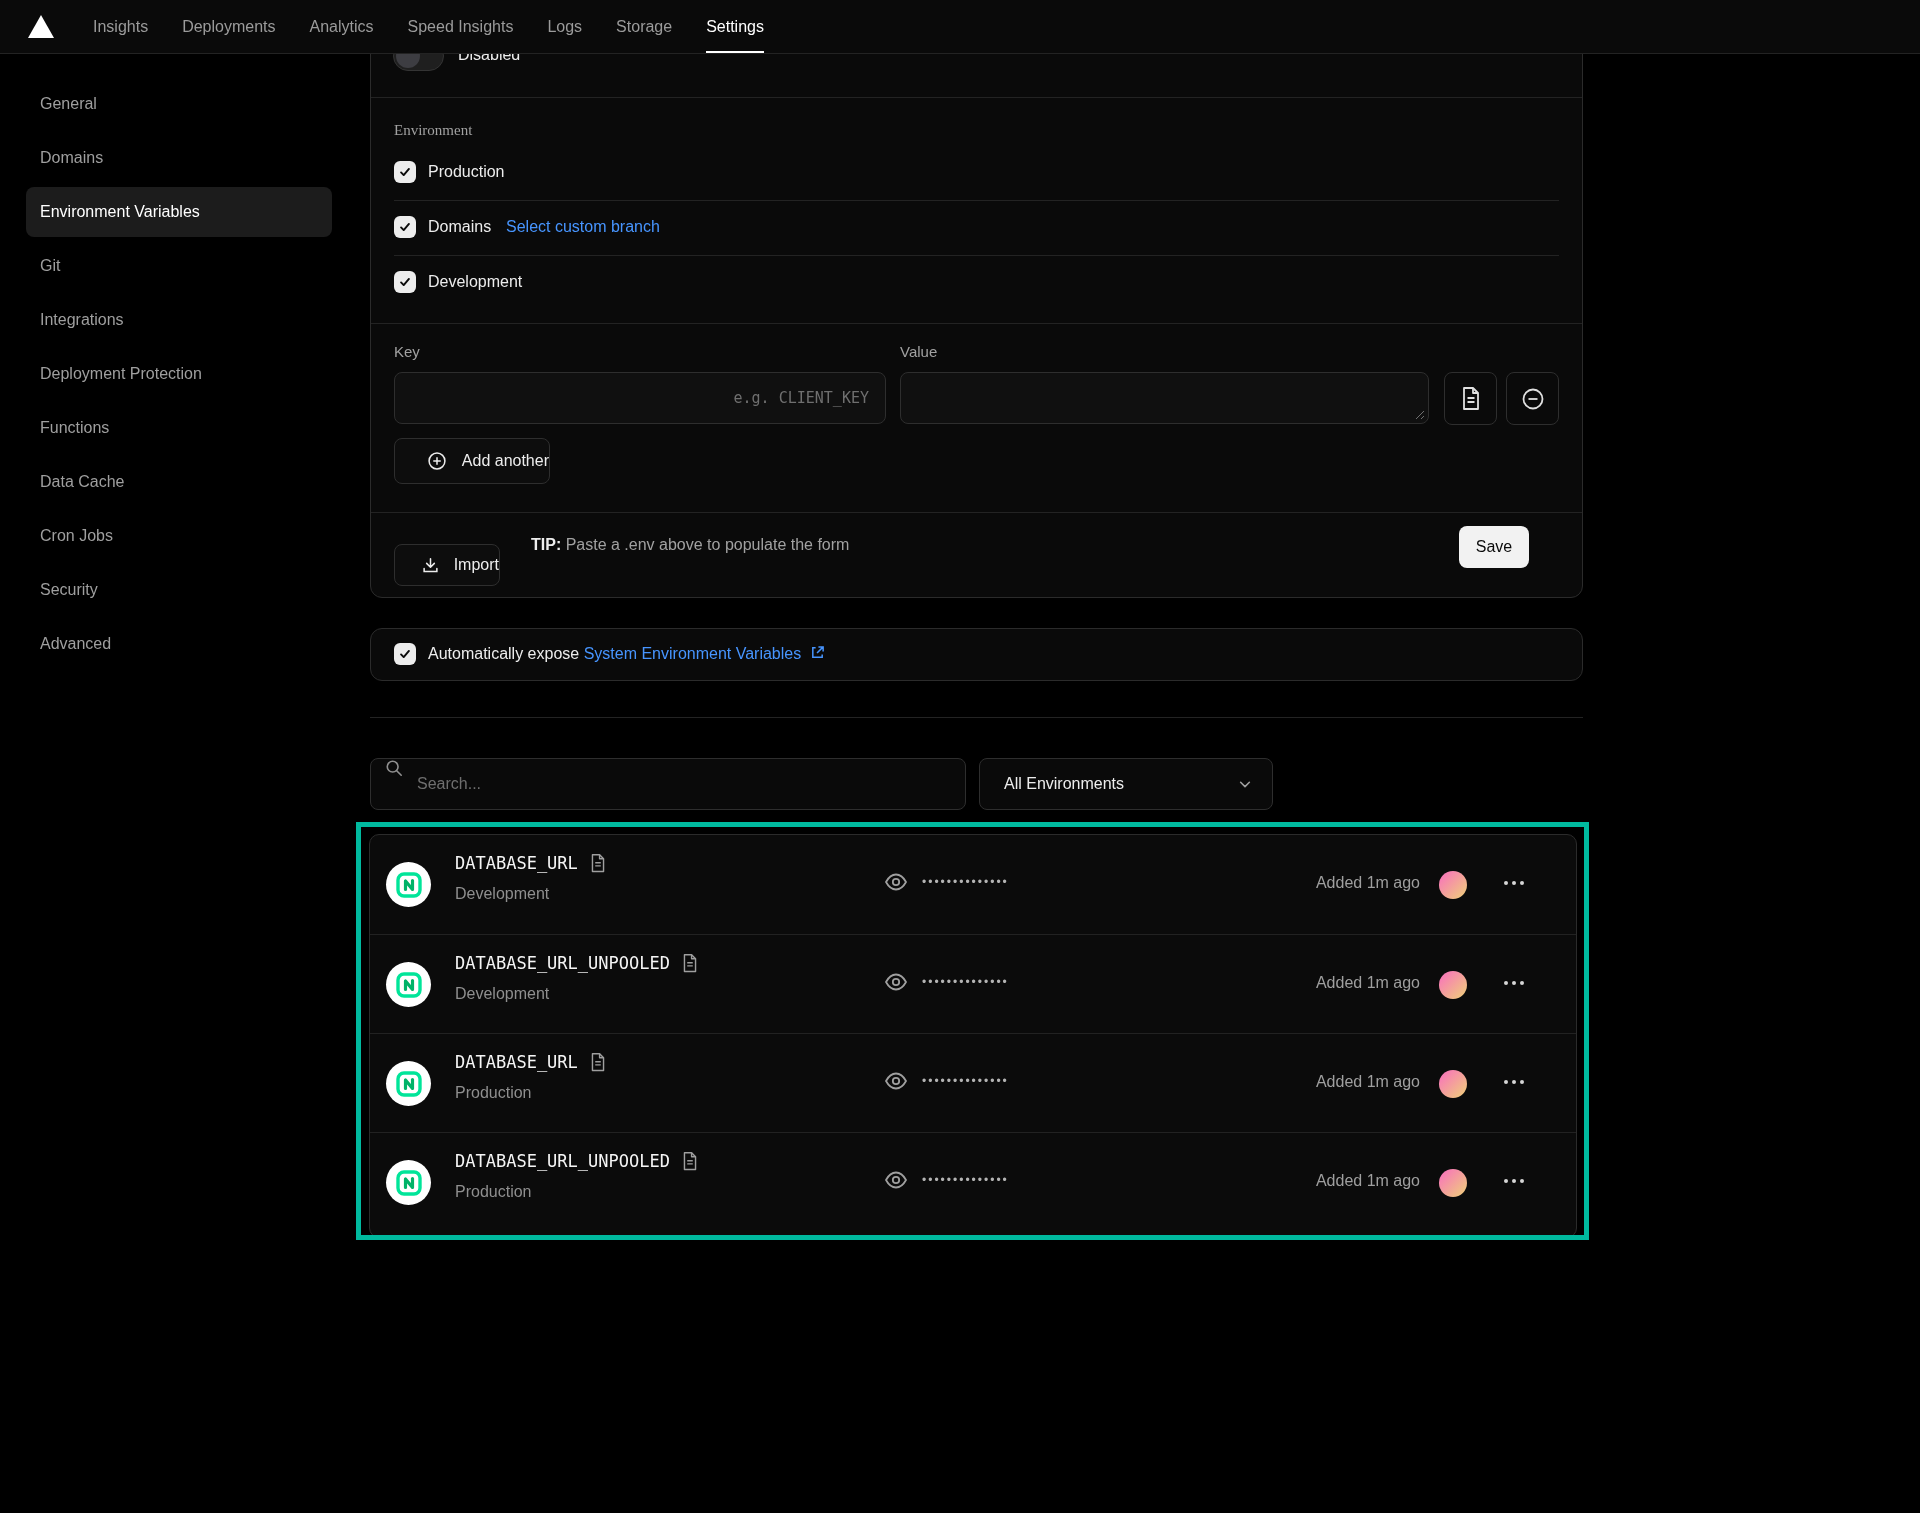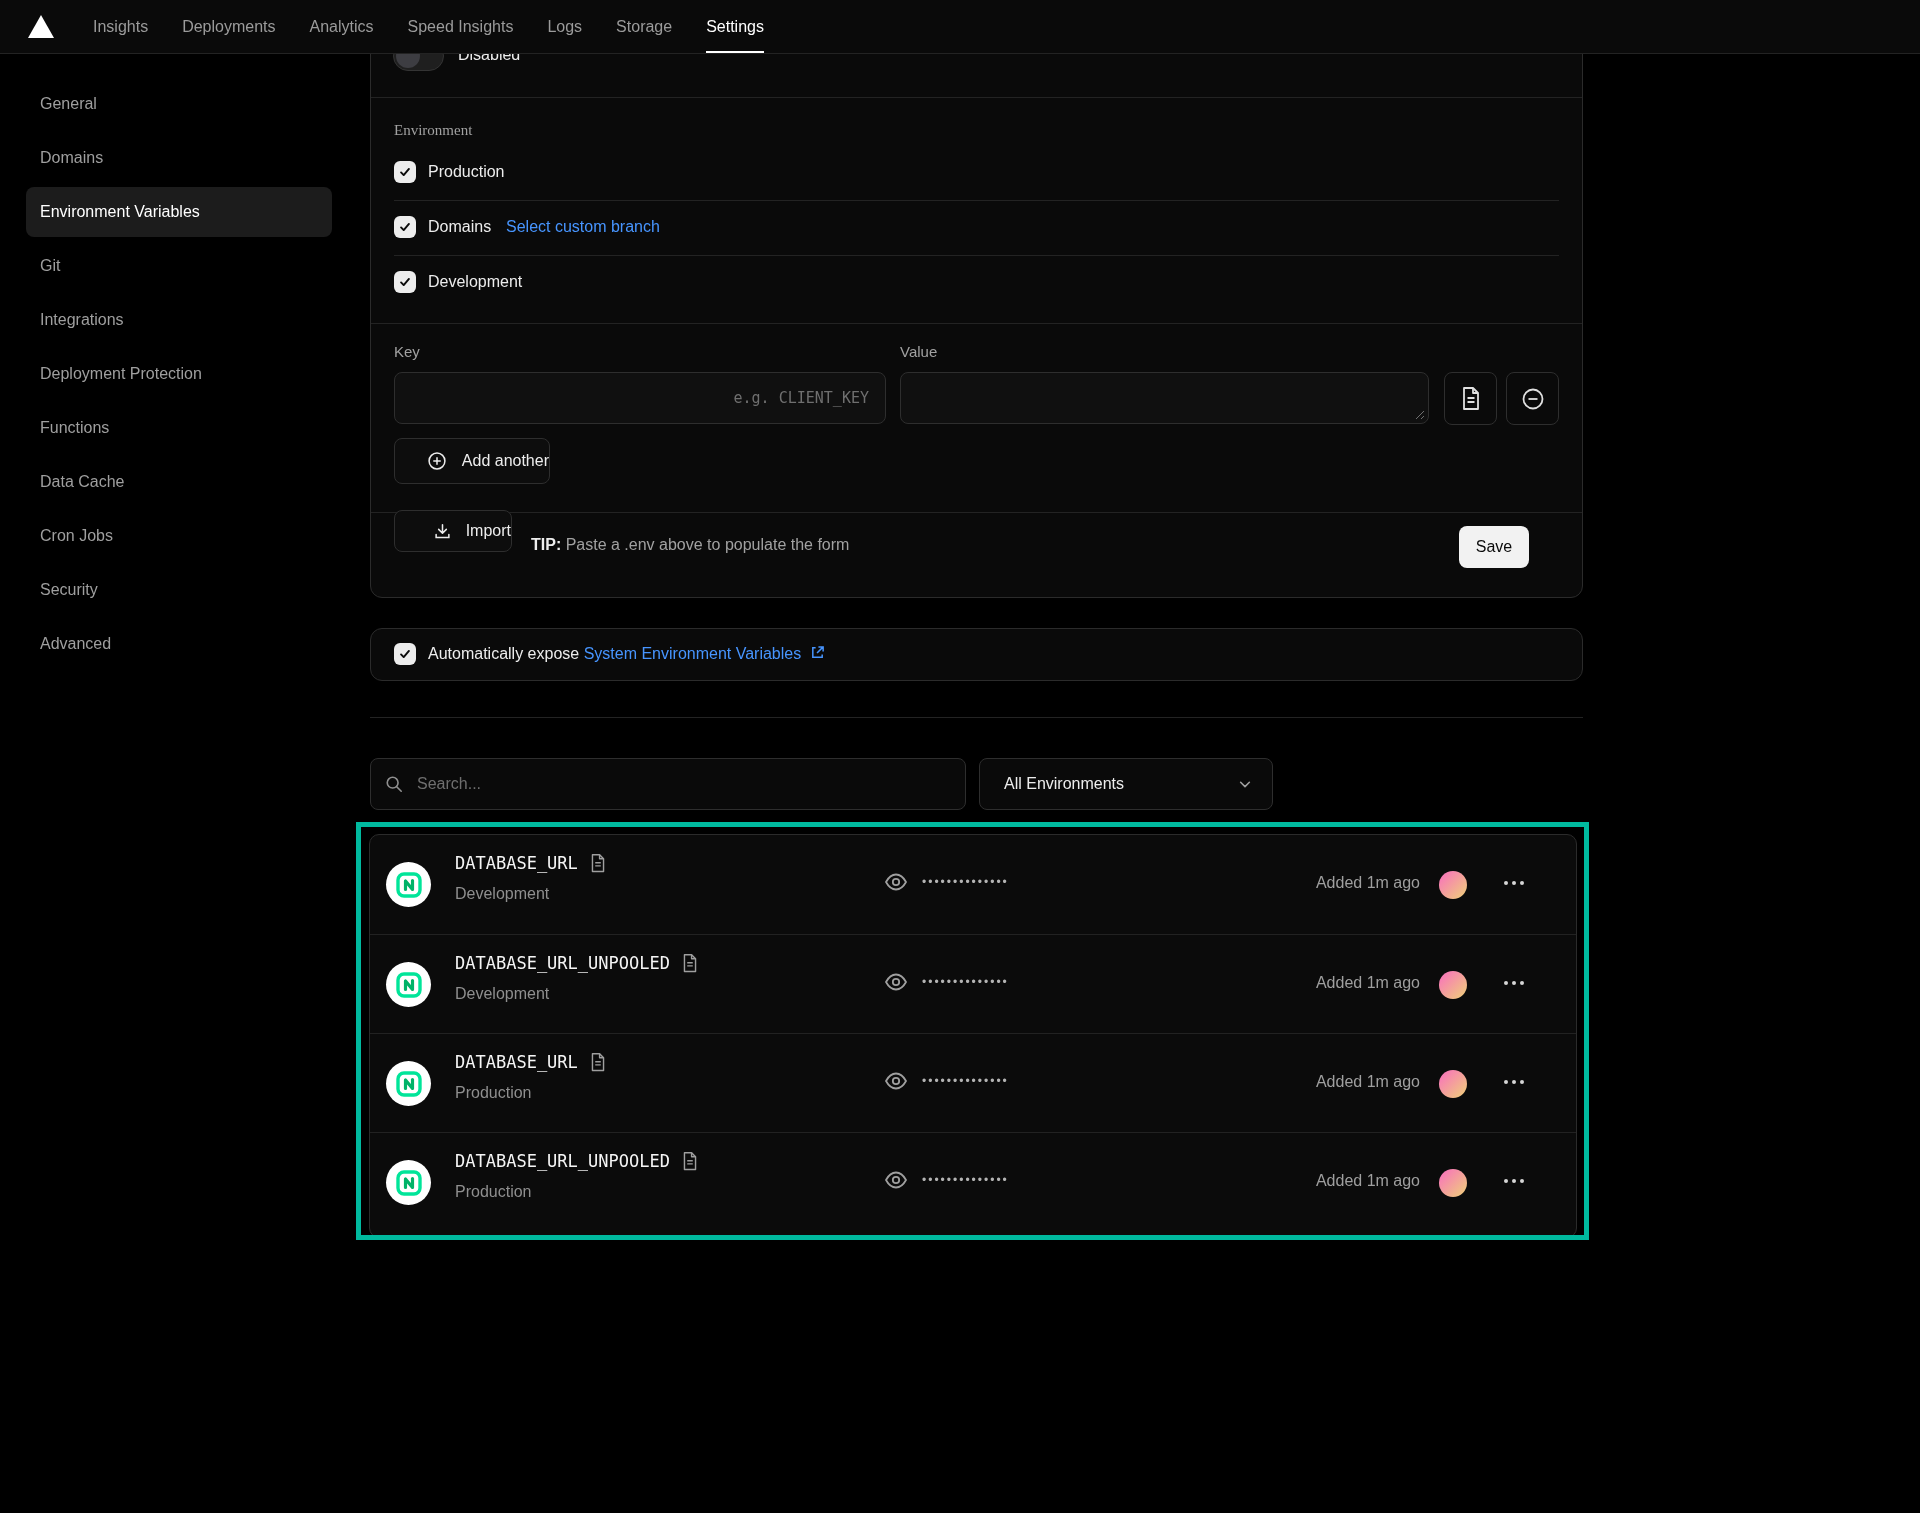--- a/index.html
+++ b/index.html
@@ -43,21 +43,21 @@
             background:#0a0a0a;display:flex;align-items:center;justify-content:center;cursor:pointer;box-sizing:border-box;}
   .btn-dark{position:absolute;border:1px solid #2e2e2e;border-radius:8px;background:#0d0d0d;
             display:flex;align-items:center;justify-content:flex-end;gap:15px;color:#ededed;cursor:pointer;box-sizing:border-box;}
   .btn-light{position:absolute;border-radius:8px;background:#f2f2f2;color:#0a0a0a;display:flex;
             align-items:center;justify-content:center;cursor:pointer;font-weight:500;}
 
   
   .select{position:absolute;height:52px;background:#0a0a0a;border:1px solid #2e2e2e;border-radius:8px;
           display:flex;align-items:center;box-sizing:border-box;cursor:pointer;color:#ededed;}
   .searchbox{position:absolute;height:52px;background:#0a0a0a;border:1px solid #2e2e2e;border-radius:8px;
-          display:flex;align-items:center;box-sizing:border-box;padding:0 14px;gap:12px;}
+          display:flex;box-sizing:border-box;padding:0 14px;gap:12px;}
   .searchbox input{flex:1;background:transparent;border:none;outline:none;color:#ededed;font-size:16px;}
   .searchbox input::placeholder{color:#6f6f6f;}
 
   
   #highlight{position:absolute;left:356px;top:822px;width:1233px;height:418px;
              border:5px solid #00ba9f;box-sizing:border-box;z-index:15;pointer-events:none;}
   #listcard{position:absolute;left:369px;top:834px;width:1208px;height:404px;background:#0b0b0b;
             border:1px solid #2b2b2b;border-radius:10px;box-sizing:border-box;overflow:hidden;}
   .lrow{position:relative;height:99px;box-sizing:border-box;}
   .lrow + .lrow{border-top:1px solid #222;}
@@ -196,21 +196,21 @@
 
   <div class="btn-dark" style="left:394px;top:438px;width:156px;height:46px;">
     <svg width="20" height="20" viewBox="0 0 24 24">
       <circle cx="12" cy="12" r="9.5" fill="none" stroke="#ededed" stroke-width="1.8"></circle>
       <path d="M12 7.5v9M7.5 12h9" stroke="#ededed" stroke-width="1.8"></path>
     </svg>
     <span>Add another</span>
   </div>
 
   <div class="divider" style="left:371px;top:512px;width:1211px;"></div>
-  <div class="btn-dark" style="left:394px;top:510px;width:118px;height:42px;">
+  <div class="btn-dark" style="left:394px;top:544px;width:106px;height:42px;">
     <svg width="17" height="17" viewBox="0 0 20 20">
       <path d="M10 2v9M5.5 7.5L10 12l4.5-4.5" fill="none" stroke="#ededed" stroke-width="1.8" stroke-linecap="round" stroke-linejoin="round"></path>
       <path d="M2.5 13.5V17h15v-3.5" fill="none" stroke="#ededed" stroke-width="1.8" stroke-linecap="round"></path>
     </svg>
     <span>Import</span>
   </div>
   <div class="lbl" style="left:531px;top:536px;">
     <b>TIP:</b><span style="color:#a1a1a1;"> Paste a .env above to populate the form</span>
   </div>
   <div class="btn-light" style="left:1459px;top:526px;width:70px;height:42px;">

